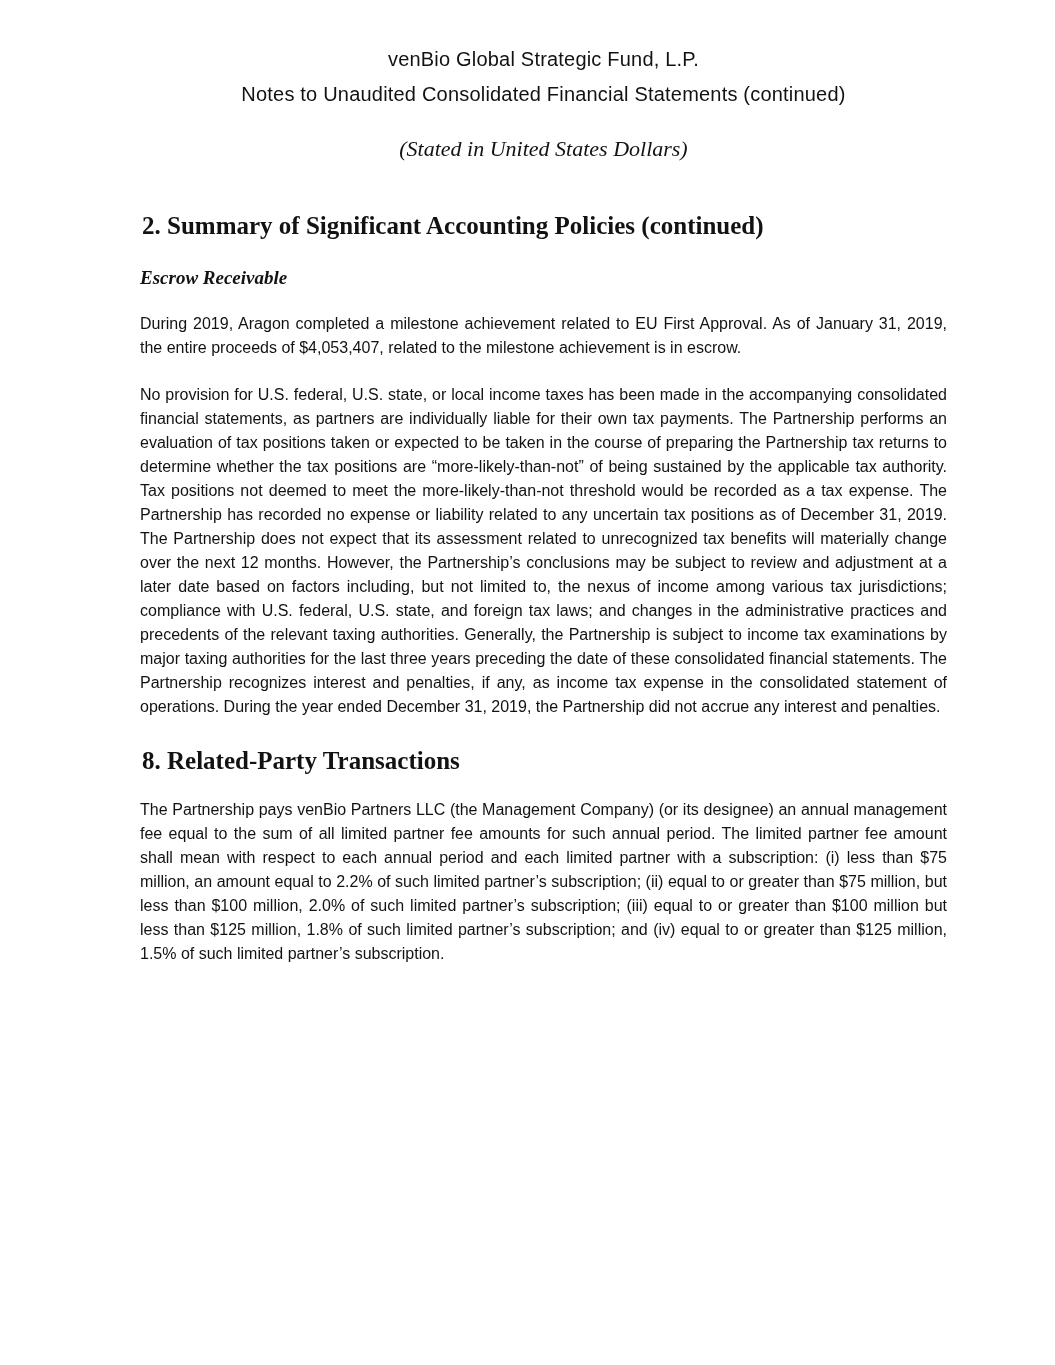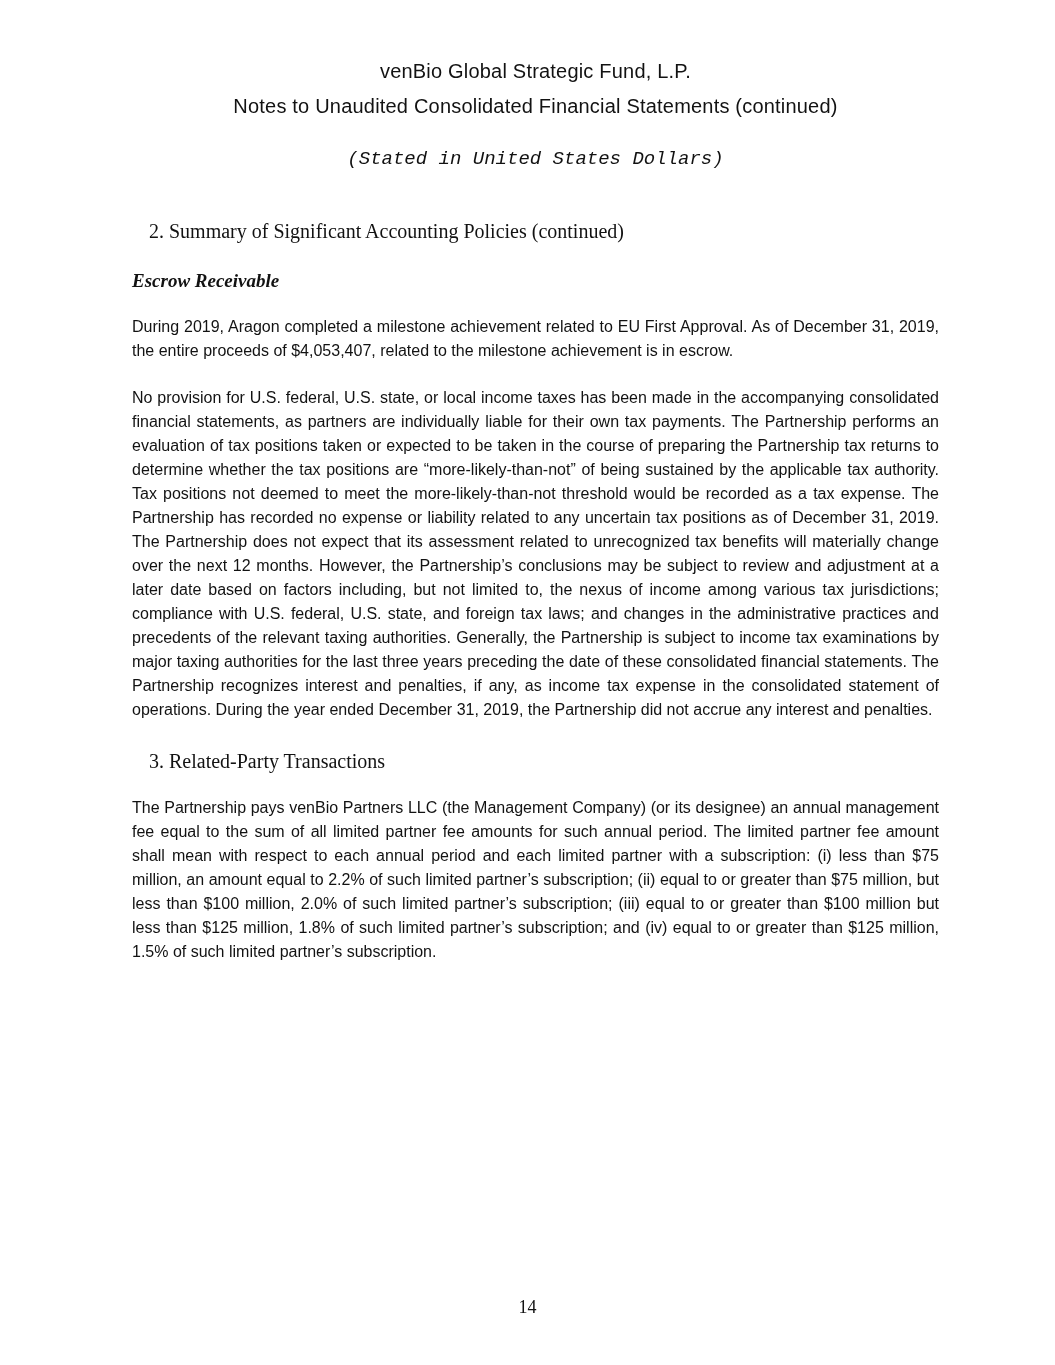--- a/index.html
+++ b/index.html
@@ -11,54 +11,54 @@
       position: relative;
       width: 1055px;
       height: 1365px;
       margin: 0 auto;
       background: #ffffff;
       color: #121212;
       overflow: hidden;
     }
     .content {
       position: absolute;
-      left: 132px;
+      left: 140px;
       top: 0;
       width: 807px;
-      padding-top: 60px;
+      padding-top: 48px;
       box-sizing: content-box;
     }
     .doc-title {
       font-family: "Liberation Sans", sans-serif;
       font-size: 20px;
       font-weight: 400;
       text-align: center;
       margin: 0;
       letter-spacing: 0.2px;
     }
     .doc-subtitle {
       font-family: "Liberation Sans", sans-serif;
       font-size: 20px;
       font-weight: 400;
       text-align: center;
       margin: 12px 0 0 0;
       letter-spacing: 0.2px;
     }
     .doc-stated {
-      font-family: Liberation Mono, monospace;
+      font-family: Liberation Serif, serif;
       font-style: italic;
-      font-size: 19px;
+      font-size: 22px;
       text-align: center;
       margin: 30px 0 0 0;
     }
     .section-heading {
       font-family: "Liberation Serif", serif;
-      font-weight: 400;
-      font-size: 20px;
-      margin: 50px 0 0 17px;
+      font-weight: 700;
+      font-size: 25px;
+      margin: 50px 0 0 2px;
       text-align: left;
     }
     .sub-heading {
       font-family: "Liberation Serif", serif;
       font-weight: 700;
       font-size: 19px;
       margin: 27px 0 0 0;
       text-align: left;
       font-style: italic;
     }
@@ -92,25 +92,24 @@
     <p class="doc-title">venBio Global Strategic Fund, L.P.</p>
 
     <p class="doc-subtitle">Notes to Unaudited Consolidated Financial Statements (continued)</p>
 
     <p class="doc-stated">(Stated in United States Dollars)</p>
 
     <p class="section-heading">2. Summary of Significant Accounting Policies (continued)</p>
 
     <p class="sub-heading">Escrow Receivable</p>
 
-    <p class="body-para">During 2019, Aragon completed a milestone achievement related to EU First Approval. As of December 31, 2019, the entire proceeds of $4,053,407, related to the milestone achievement is in escrow.</p>
+    <p class="body-para">During 2019, Aragon completed a milestone achievement related to EU First Approval. As of January 31, 2019, the entire proceeds of $4,053,407, related to the milestone achievement is in escrow.</p>
 
 
     <p class="body-para">No provision for U.S. federal, U.S. state, or local income taxes has been made in the accompanying consolidated financial statements, as partners are individually liable for their own tax payments. The Partnership performs an evaluation of tax positions taken or expected to be taken in the course of preparing the Partnership tax returns to determine whether the tax positions are “more-likely-than-not” of being sustained by the applicable tax authority. Tax positions not deemed to meet the more-likely-than-not threshold would be recorded as a tax expense. The Partnership has recorded no expense or liability related to any uncertain tax positions as of December 31, 2019. The Partnership does not expect that its assessment related to unrecognized tax benefits will materially change over the next 12 months. However, the Partnership’s conclusions may be subject to review and adjustment at a later date based on factors including, but not limited to, the nexus of income among various tax jurisdictions; compliance with U.S. federal, U.S. state, and foreign tax laws; and changes in the administrative practices and precedents of the relevant taxing authorities. Generally, the Partnership is subject to income tax examinations by major taxing authorities for the last three years preceding the date of these consolidated financial statements. The Partnership recognizes interest and penalties, if any, as income tax expense in the consolidated statement of operations. During the year ended December 31, 2019, the Partnership did not accrue any interest and penalties.</p>
 
-    <p class="section-heading heading3">3. Related-Party Transactions</p>
+    <p class="section-heading heading3">8. Related-Party Transactions</p>
 
     <p class="body-para">The Partnership pays venBio Partners LLC (the Management Company) (or its designee) an annual management fee equal to the sum of all limited partner fee amounts for such annual period. The limited partner fee amount shall mean with respect to each annual period and each limited partner with a subscription: (i) less than $75 million, an amount equal to 2.2% of such limited partner’s subscription; (ii) equal to or greater than $75 million, but less than $100 million, 2.0% of such limited partner’s subscription; (iii) equal to or greater than $100 million but less than $125 million, 1.8% of such limited partner’s subscription; and (iv) equal to or greater than $125 million, 1.5% of such limited partner’s subscription.</p>
 
   </div>
 
-  <p class="page-number">14</p>
 </div>
 
 </body></html>

